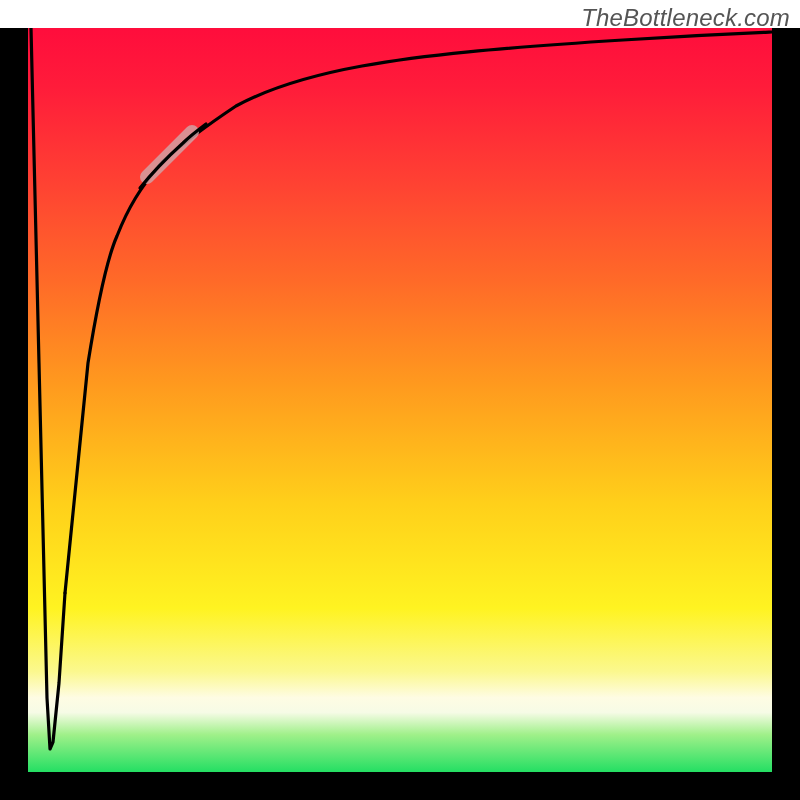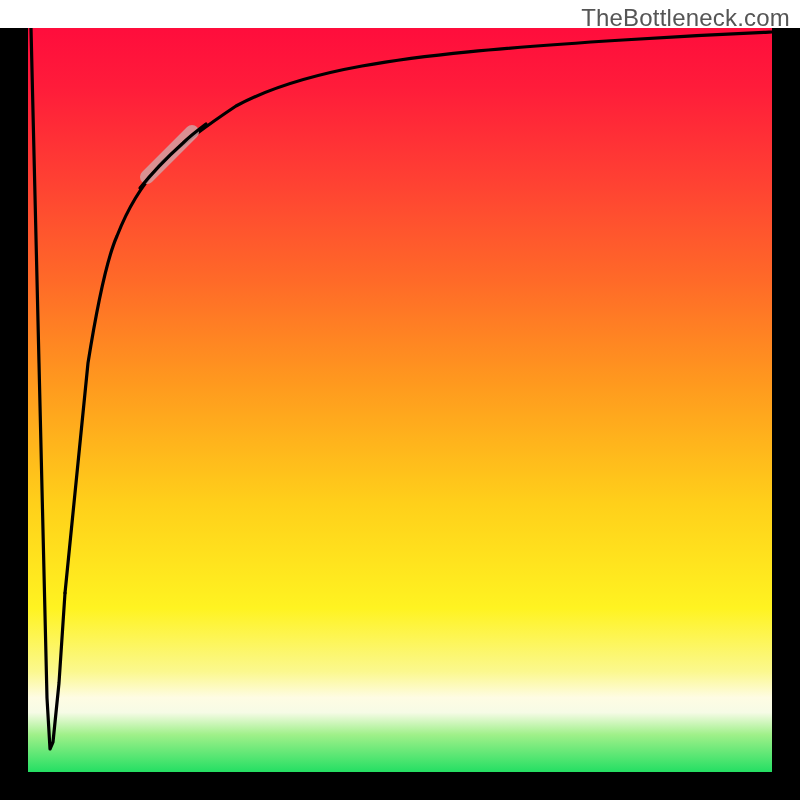--- a/index.html
+++ b/index.html
@@ -7,20 +7,21 @@
     padding: 0;
     width: 800px;
     height: 800px;
     background: #ffffff;
     font-family: Arial, Helvetica, sans-serif;
   }
   .frame {
     position: relative;
     width: 800px;
     height: 664px;
+    font-style: italic;
   }
   .watermark {
     position: absolute;
     top: 4px;
     right: 10px;
     font-size: 24px;
     font-weight: 500;
     color: #555;
     letter-spacing: 0.2px;
   }

